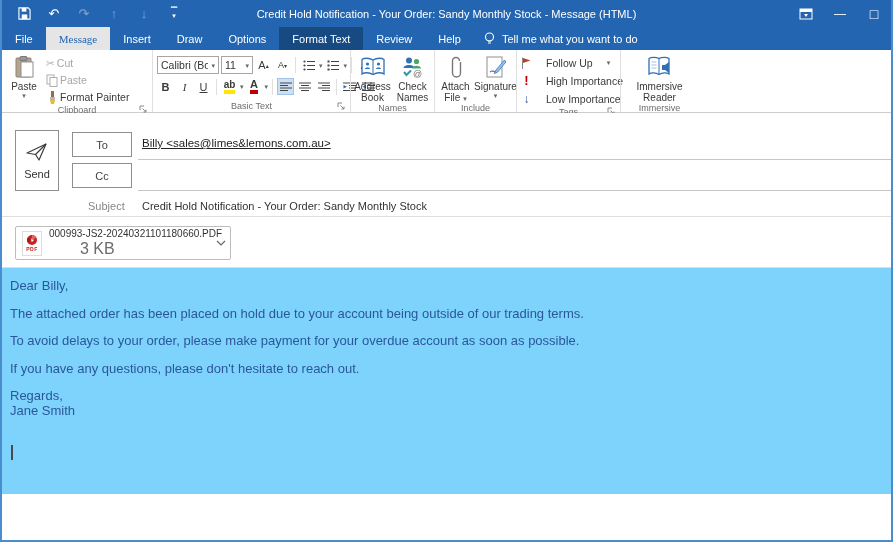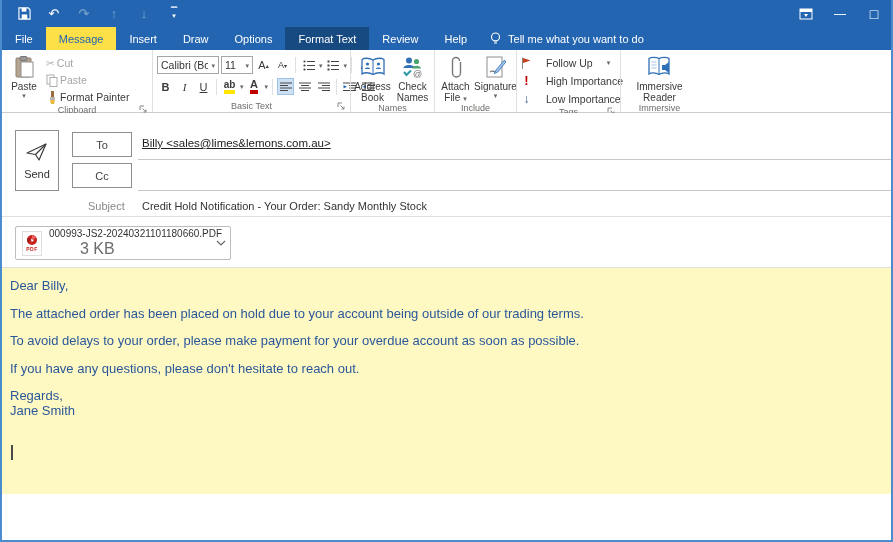--- a/index.html
+++ b/index.html
@@ -13,21 +13,21 @@
   .titlebar{height:27px;background:#2365b0;display:flex;align-items:center;position:relative;color:#fff;}
   .qat{display:flex;align-items:center;gap:14px;padding-left:14px;font-size:13px;}
   .qat .qbtn{display:inline-flex;align-items:center;justify-content:center;width:16px;height:16px;cursor:default;}
   .qat .dim{opacity:.4;}
   .title-text{position:absolute;left:0;right:0;text-align:center;font-size:11px;color:#fff;pointer-events:none;}
   .winctl{margin-left:auto;display:flex;align-items:center;gap:0;height:100%;}
   .winctl .wbtn{width:34px;height:100%;display:flex;align-items:center;justify-content:center;font-size:12px;color:#fff;}
   
   .tabrow{height:23px;background:#2365b0;display:flex;align-items:stretch;color:#fff;font-size:11px;}
   .tab{padding:0 13px;display:flex;align-items:center;white-space:nowrap;}
-  .tab.selected{background:#fde047;color:#2365b0;}
+  .tab.selected{background:#e5e5e5;color:#2365b0;font-family:Liberation Serif, serif;}
   .tab.dark{background:#174a80;}
   .tellme{display:flex;align-items:center;gap:7px;padding:0 10px;}
   
   .ribbon{height:63px;background:#fff;border-bottom:1px solid #cfcdcb;display:flex;align-items:stretch;color:#3b3a39;}
   .rgroup{position:relative;display:flex;flex-direction:column;padding:2px 4px 0 4px;}
   .rgroup + .rgroup{border-left:1px solid #e1dfdd;}
   .rgroup-body{flex:1;display:flex;align-items:flex-start;}
   .rgroup-label{height:13px;display:flex;align-items:center;justify-content:center;font-size:9px;color:#6e6c6a;position:relative;}
   .launcher{position:absolute;right:1px;bottom:2px;}
   .bigbtn{display:flex;flex-direction:column;align-items:center;justify-content:flex-start;padding-top:3px;font-size:10px;line-height:11px;text-align:center;color:#3b3a39;min-width:36px;}
@@ -59,21 +59,21 @@
   
   .attach-area{height:50px;position:relative;background:#fff;}
   .attach-card{position:absolute;left:13px;top:9px;width:216px;height:34px;border:1px solid #bfbdbb;border-radius:2px;display:flex;align-items:center;padding:0 4px 0 6px;gap:7px;background:#fff;}
   .pdf-icon{width:20px;height:25px;border:1px solid #e0dedd;background:#fff;position:relative;display:flex;flex-direction:column;align-items:center;justify-content:center;}
   .pdf-icon .pdf-label{font-size:5px;font-weight:bold;color:#c9211e;letter-spacing:.5px;}
   .attach-meta{flex:1;min-width:0;}
   .attach-name{font-size:10px;color:#333;white-space:nowrap;}
   .attach-size{font-size:16px;color:#6e6c6a;margin-top:1px;margin-left:31px;}
   .attach-chevron{color:#666;display:flex;align-items:center;}
   
-  .mail-body{padding:10px 10px 0 8px;background:#fef9c3;height:226px;}
+  .mail-body{padding:10px 10px 0 8px;background:#7dd3fc;height:226px;}
   .mail-body p{font-size:13px;line-height:15px;color:#2b579a;margin:0 0 12.5px 0;}
   .mail-body p.tight{margin-bottom:0;}
   .cursor{width:2px;height:15px;background:#4a4a4a;margin:27px 0 0 1px;}
   svg{display:block;}
 </style>
 </head>
 <body>
 
 <div class="window">
 
@@ -85,20 +85,21 @@
             <rect x="4" y="8" width="6" height="5" fill="#fff"></rect>
             <rect x="4" y="1" width="5" height="4" fill="#fff"></rect>
           </svg>
       </span>
       <span class="qbtn">↶</span>
       <span class="qbtn dim">↷</span>
       <span class="qbtn dim">↑</span>
       <span class="qbtn dim">↓</span>
       <span class="qbtn" style="font-size:8px;flex-direction:column;line-height:4px;">▔<span style="font-size:7px;">▾</span></span>
     </div>
+    <div class="title-text">Credit Hold Notification  - Your Order: Sandy Monthly Stock  -  Message (HTML)</div>
     <div class="winctl">
       <span class="wbtn">
         <svg width="14" height="12" viewBox="0 0 14 12">
             <rect x="1" y="1" width="12" height="10" fill="none" stroke="#fff"></rect>
             <rect x="1" y="1" width="12" height="3" fill="#fff"></rect>
             <path d="M7 9 L5 6 h4 z" fill="#fff"></path>
           </svg>
       </span>
       <span class="wbtn">—</span>
       <span class="wbtn" style="font-size:14px;">□</span>

